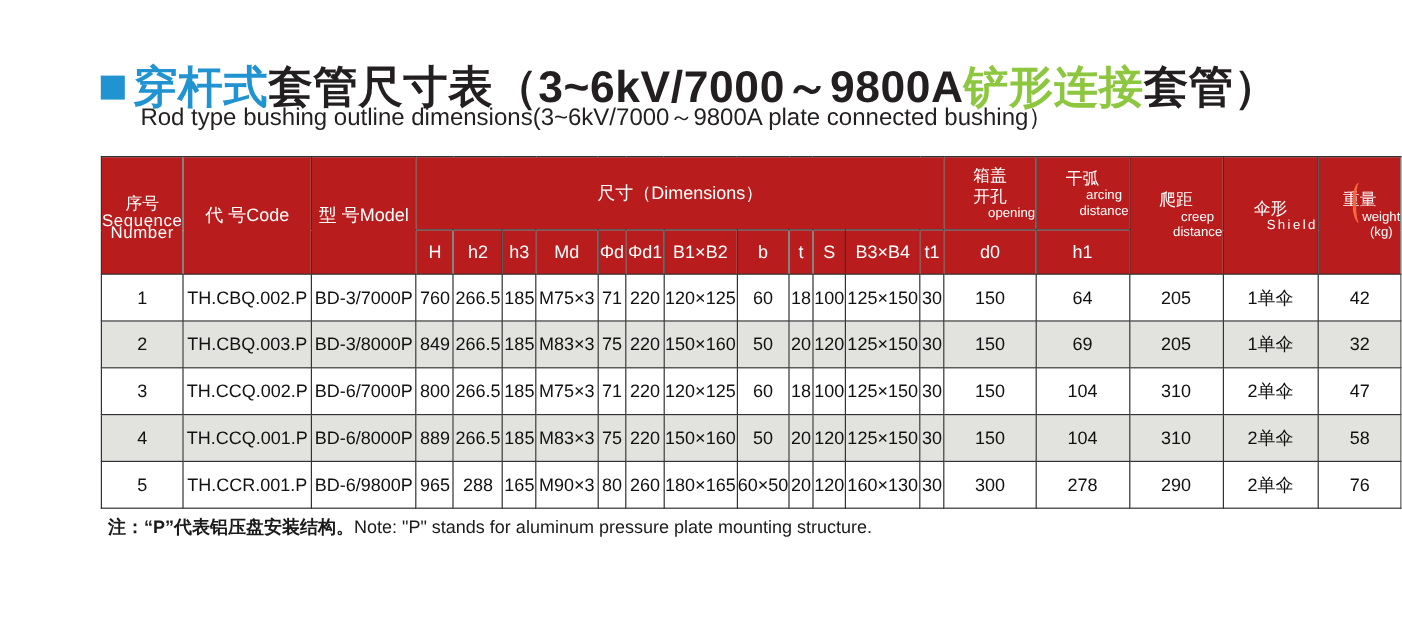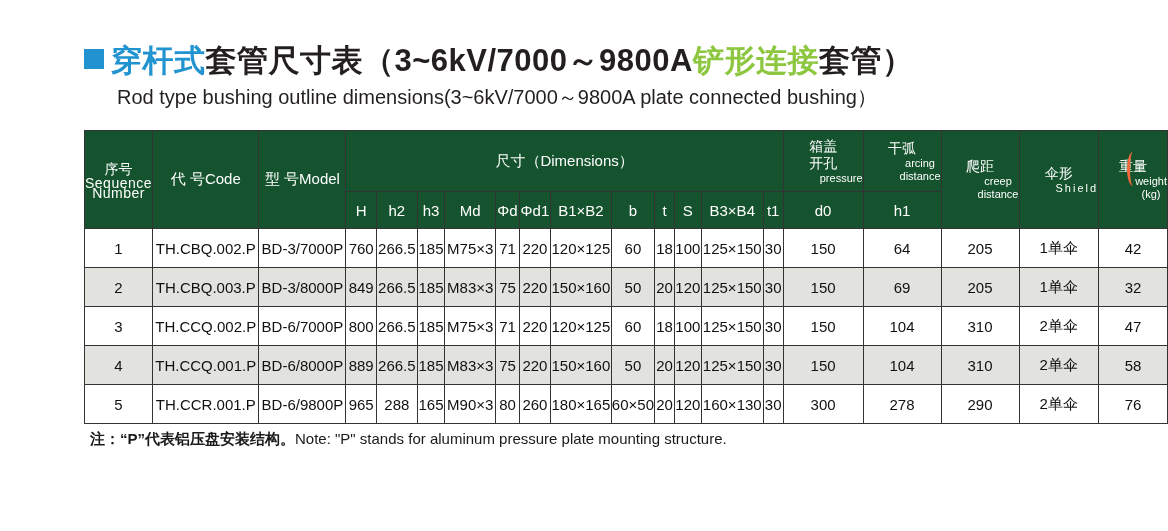--- a/index.html
+++ b/index.html
@@ -2,22 +2,22 @@
 <html><head>
 <meta charset="utf-8">
 <style>
   html,body{margin:0;padding:0;}
   body{
     width:1168px;height:531px;background:#ffffff;position:relative;
     font-family:"Liberation Sans", sans-serif;color:#1a1a1a;overflow:hidden;
   }
   
   .title{
-    position:absolute;left:84px;top:44px;height:34px;
-    font-size:31px;font-weight:bold;line-height:34px;white-space:nowrap;
+    position:absolute;left:84px;top:56px;height:34px;
+    font-size:37px;font-weight:bold;line-height:34px;white-space:nowrap;
     letter-spacing:0.5px;
   }
   .title .sq{
     display:inline-block;width:20px;height:20px;background:#2193d1;
     margin-right:7px;vertical-align:2px;
   }
   .c-blue{color:#2193d1;}
   .c-black{color:#231f20;}
   .c-green{color:#8dc63f;}
   .subtitle{
@@ -27,21 +27,21 @@
   
   table.spec{
     position:absolute;left:84px;top:130px;
     border-collapse:collapse;table-layout:fixed;
   }
   table.spec th, table.spec td{
     border:1px solid #333333;padding:0;text-align:center;vertical-align:middle;
     overflow:hidden;
   }
   table.spec thead th{
-    background:#14532d;color:#ffffff;font-weight:normal;font-size:15px;
+    background:#b91c1c;color:#ffffff;font-weight:normal;font-size:15px;
   }
   tr.hrow1 th{height:60px;}
   tr.hrow2 th{height:36px;}
   .zh{font-size:14px;line-height:17px;display:block;}
   .en-sm{font-size:14px;line-height:10px;display:block;letter-spacing:0.5px;}
   .en-md{font-size:11px;line-height:13px;display:block;margin-left:36px;}
   .spaced{letter-spacing:2px;text-align:center;}
   th.th-dim{font-size:15px;margin-top:32px;}
   
   th.sub{border-top:2px solid #ffffff;border-left:2px solid #ffffff;border-right:2px solid #ffffff;}
@@ -101,21 +101,21 @@
         <span class="zh">序号</span>
         <span class="en-sm">Sequence</span>
         <span class="en-sm">Number</span>
       </th>
       <th rowspan="2">代 号Code</th>
       <th rowspan="2">型 号Model</th>
       <th colspan="12" class="th-dim">尺寸（Dimensions）</th>
       <th>
         <span class="zh">箱盖</span>
         <span class="zh">开孔</span>
-        <span class="en-md">pressure</span>
+        <span class="en-md">opening</span>
       </th>
       <th>
         <span class="zh">干弧</span>
         <span class="en-md">arcing</span>
         <span class="en-md">distance</span>
       </th>
       <th rowspan="2">
         <span class="zh">爬距</span>
         <span class="en-md">creep</span>
         <span class="en-md">distance</span>

